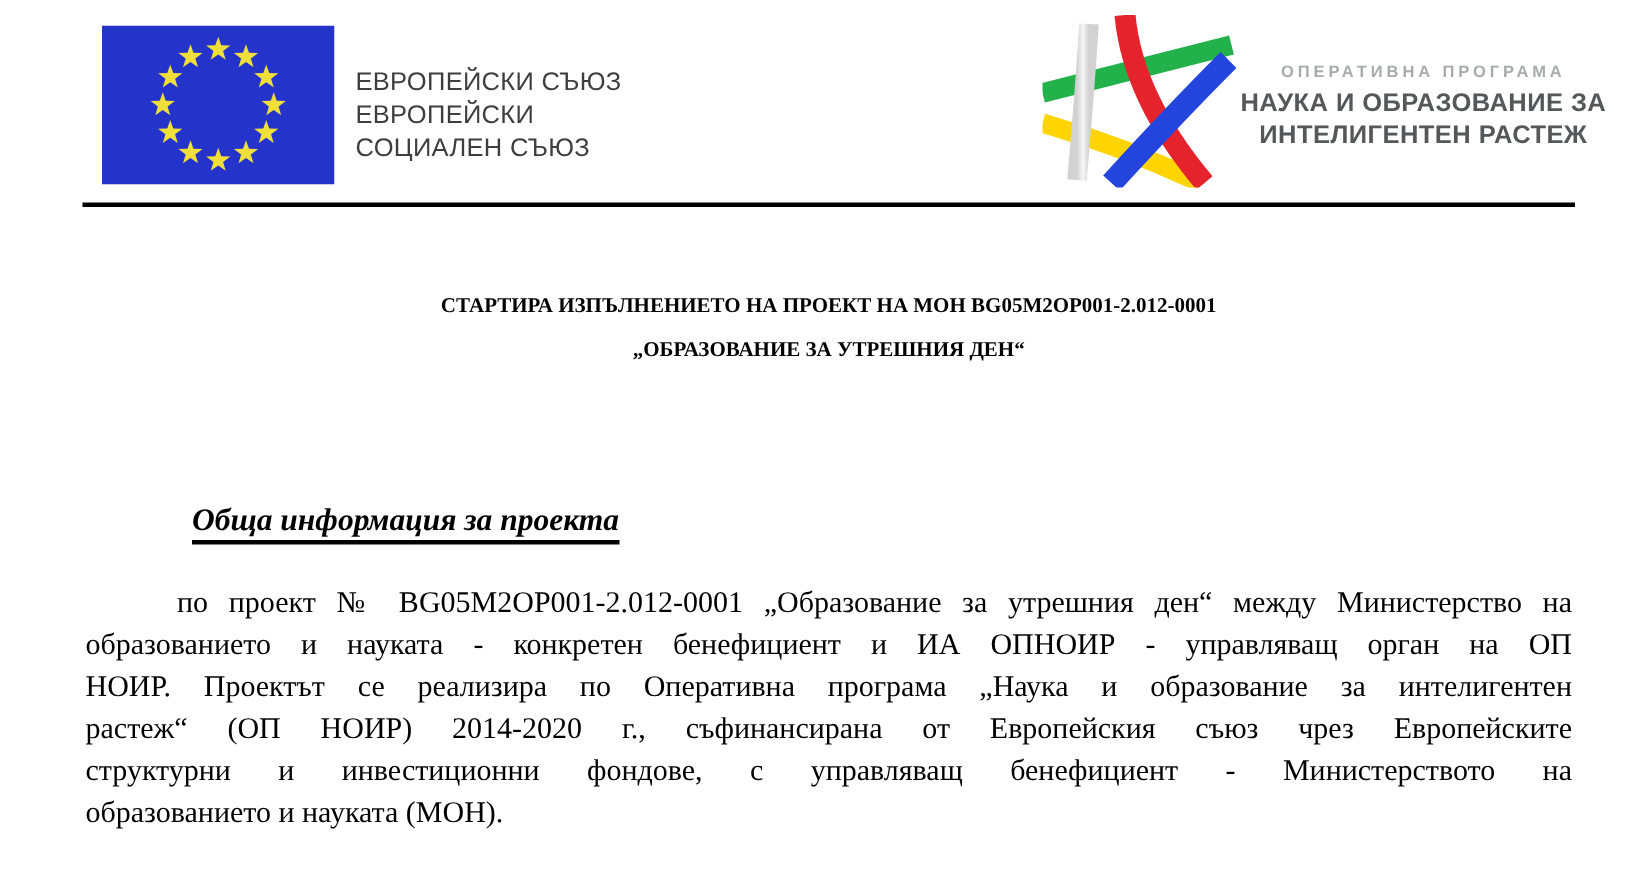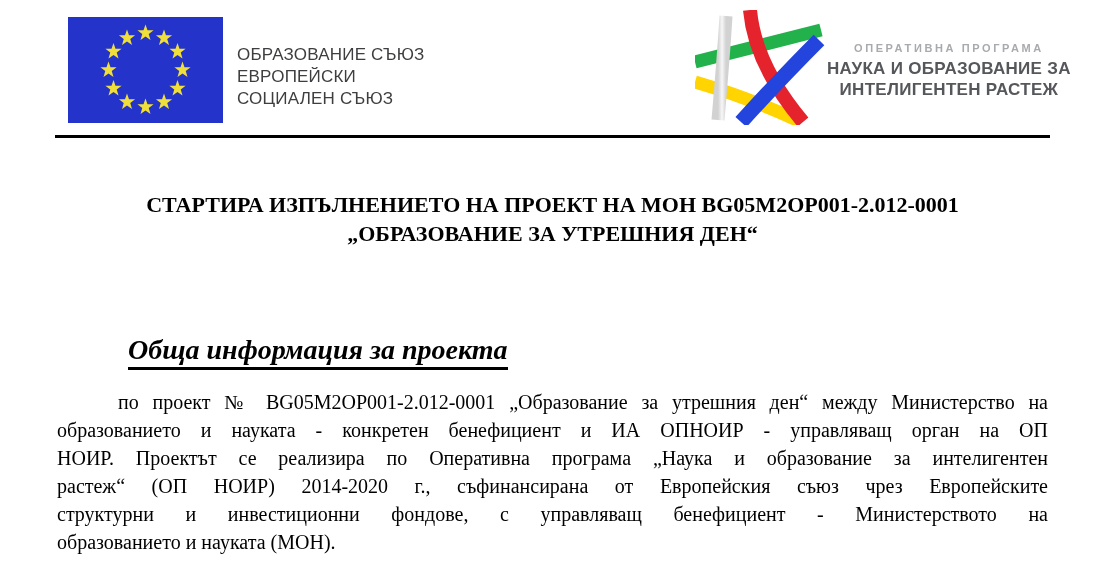--- a/index.html
+++ b/index.html
@@ -59,34 +59,34 @@
     background: #000000;
   }
 
   
   .doc-title {
     position: absolute;
     left: 55px; top: 190px;
     width: 995px;
     text-align: center;
     font-weight: bold;
-    font-size: 22px;
+    font-size: 14px;
     line-height: 29px;
   }
 
   
   .section-heading-wrap {
     position: absolute;
     left: 128px; top: 334px;
   }
   .section-heading {
     display: inline-block;
     font-weight: bold;
     font-style: italic;
-    font-size: 28px;
+    font-size: 21px;
     padding-bottom: 1px;
     border-bottom: 3px solid #000000;
   }
 
   
   .paragraph {
     position: absolute;
     left: 57px; top: 388px;
     width: 991px;
     font-size: 20px;
@@ -120,21 +120,21 @@
       <use href="#star" transform="translate(77.5,90) scale(0.85)"></use>
       <use href="#star" transform="translate(59,85) scale(0.85)"></use>
       <use href="#star" transform="translate(45.5,71.5) scale(0.85)"></use>
       <use href="#star" transform="translate(40.5,53) scale(0.85)"></use>
       <use href="#star" transform="translate(45.5,34.5) scale(0.85)"></use>
       <use href="#star" transform="translate(59,21) scale(0.85)"></use>
     </g>
   </svg>
 
   <div class="eu-text">
-      <div class="eu-text-line">ОБРАЗОВАНИЕ СЪЮЗ</div>
+      <div class="eu-text-line">ЕВРОПЕЙСКИ СЪЮЗ</div>
       <div class="eu-text-line">ЕВРОПЕЙСКИ</div>
       <div class="eu-text-line">СОЦИАЛЕН СЪЮЗ</div>
     </div>
 
   <svg class="op-mark" viewBox="0 0 130 115" xmlns="http://www.w3.org/2000/svg">
     <defs>
       <linearGradient id="grayBand" x1="0" y1="0" x2="1" y2="0">
         <stop offset="0" stop-color="#d2d2d2"></stop>
         <stop offset="0.5" stop-color="#f7f7f7"></stop>
         <stop offset="1" stop-color="#d2d2d2"></stop>

